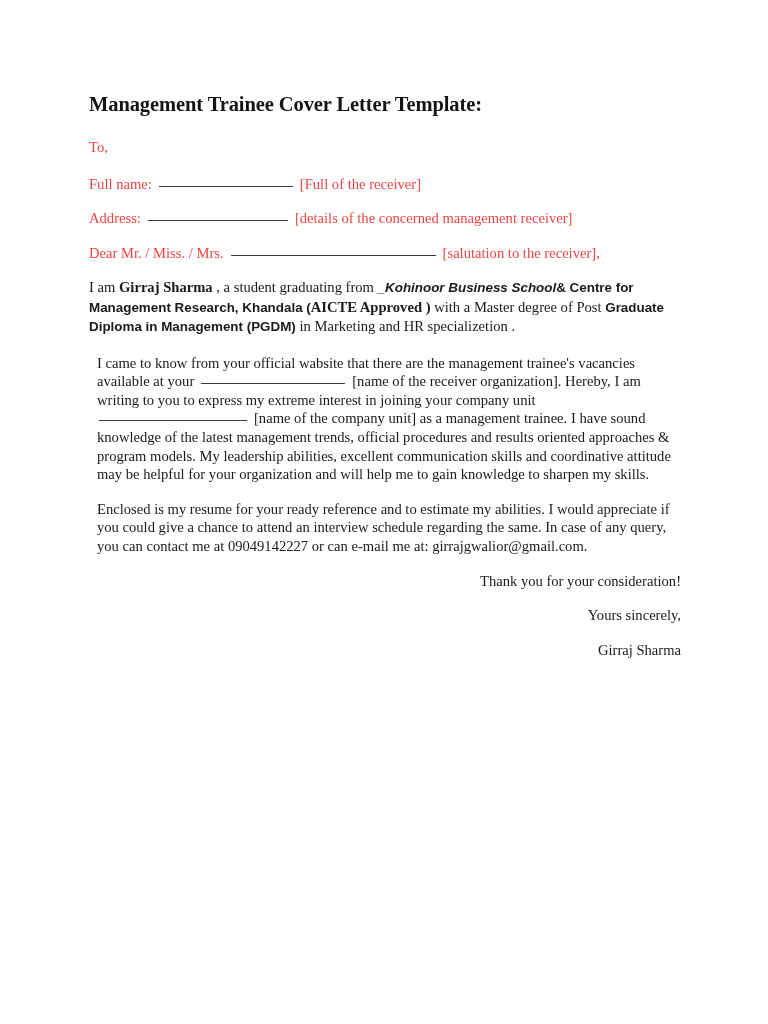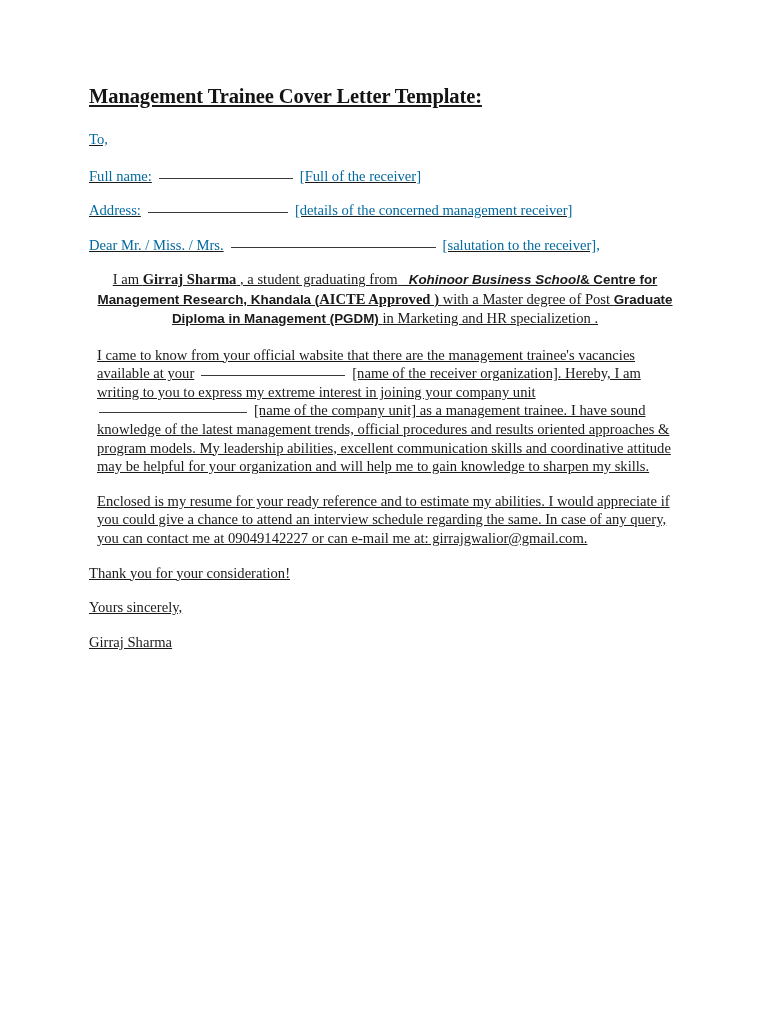--- a/index.html
+++ b/index.html
@@ -18,43 +18,42 @@
   .page {
     position: relative;
     width: 768px;
     height: 1024px;
     background: #ffffff;
     box-sizing: border-box;
   }
   .content {
     position: absolute;
     left: 89px;
-    top: 84px;
+    top: 92px;
     width: 592px;
-    text-decoration: underline;
   }
 
   
   .doc-title {
     font-family: "Liberation Serif", "DejaVu Serif", serif;
     font-weight: bold;
     font-size: 20.5px;
     line-height: 24px;
     letter-spacing: -0.1px;
     margin: 0 0 22px 0;
     color: #141414;
   }
 
   
   .field-line {
     font-size: 14.6px;
     line-height: 18.6px;
     margin: 4px 0 16px 0;
     white-space: nowrap;
-    color: #0369a1;
+    color: #ef4444;
   }
   .field-line.to-line { margin-bottom: 18px; }
 
   .rule {
     display: inline-block;
     border-bottom: 1.4px solid #3a3a3a;
     vertical-align: 2px;
     margin: 0 2px;
   }
   .rule.w-full-name { width: 134px; }
@@ -74,33 +73,33 @@
     text-align: left;
     color: #1a1a1a;
   }
 
   
   p.intro-para {
     font-size: 14.6px;
     line-height: 19.4px;
     margin: 0 0 17px 0;
     color: #1a1a1a;
-    text-align: center;
   }
   .ser      { font-family: "Liberation Serif", "DejaVu Serif", serif; }
   .ser-b    { font-family: "Liberation Serif", "DejaVu Serif", serif; font-weight: bold; }
   .sans-b   { font-family: "Liberation Sans", "DejaVu Sans", sans-serif; font-weight: bold; font-size: 13.4px; }
   .sans-bi  { font-family: "Liberation Sans", "DejaVu Sans", sans-serif; font-weight: bold; font-style: italic; font-size: 13.4px; }
 
   
   .signoff {
     font-size: 14.6px;
     line-height: 18.6px;
     margin: 0 0 16px 0;
     color: #1a1a1a;
+    text-align: right;
   }
   .signoff.thanks { margin-top: 1px; }
   .signoff.name   { margin-bottom: 0; }
 
   
   .footer-line {
     position: absolute;
     left: 89px;
     top: 752px;
     font-size: 14.6px;

